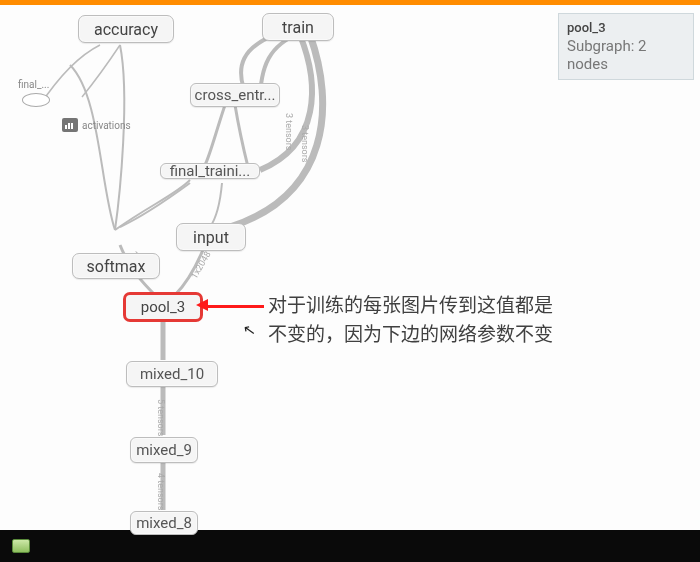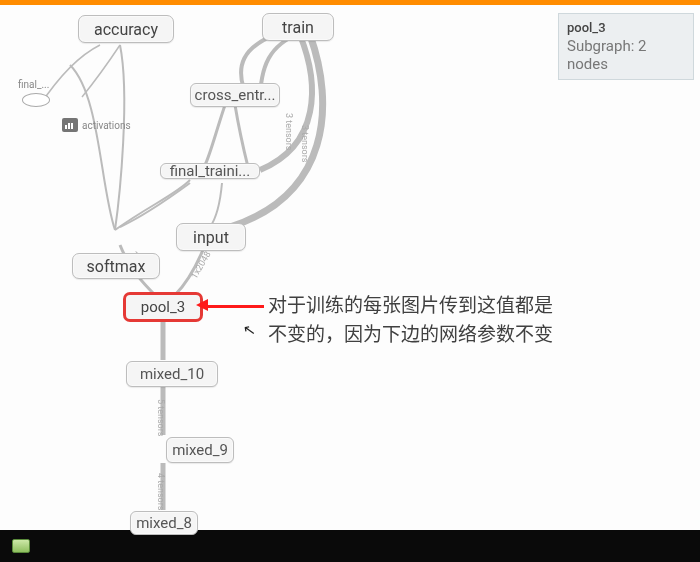--- a/index.html
+++ b/index.html
@@ -126,21 +126,21 @@
     <span>input</span>
   </div>
 
   <div class="node sel" style="left:124px; top:288px; width:78px; height:28px;">
     <span>pool_3</span>
   </div>
 
   <div class="node" style="left:126px; top:356px; width:92px; height:26px;">
     <span>mixed_10</span>
   </div>
-  <div class="node" style="left:130px; top:432px; width:68px; height:26px;margin-left:36px;">
+  <div class="node" style="left:130px; top:432px; width:68px; height:26px;">
     <span>mixed_9</span>
   </div>
   <div class="node" style="left:130px; top:506px; width:68px; height:24px;">
     <span>mixed_8</span>
   </div>
 
   <span class="edge-label" style="left:156px; top:394px;">5 tensors</span>
   <span class="edge-label" style="left:156px; top:468px;">4 tensors</span>
   <span class="edge-label" style="left:284px; top:108px;">3 tensors</span>
   <span class="edge-label" style="left:300px; top:120px;">3 tensors</span>

